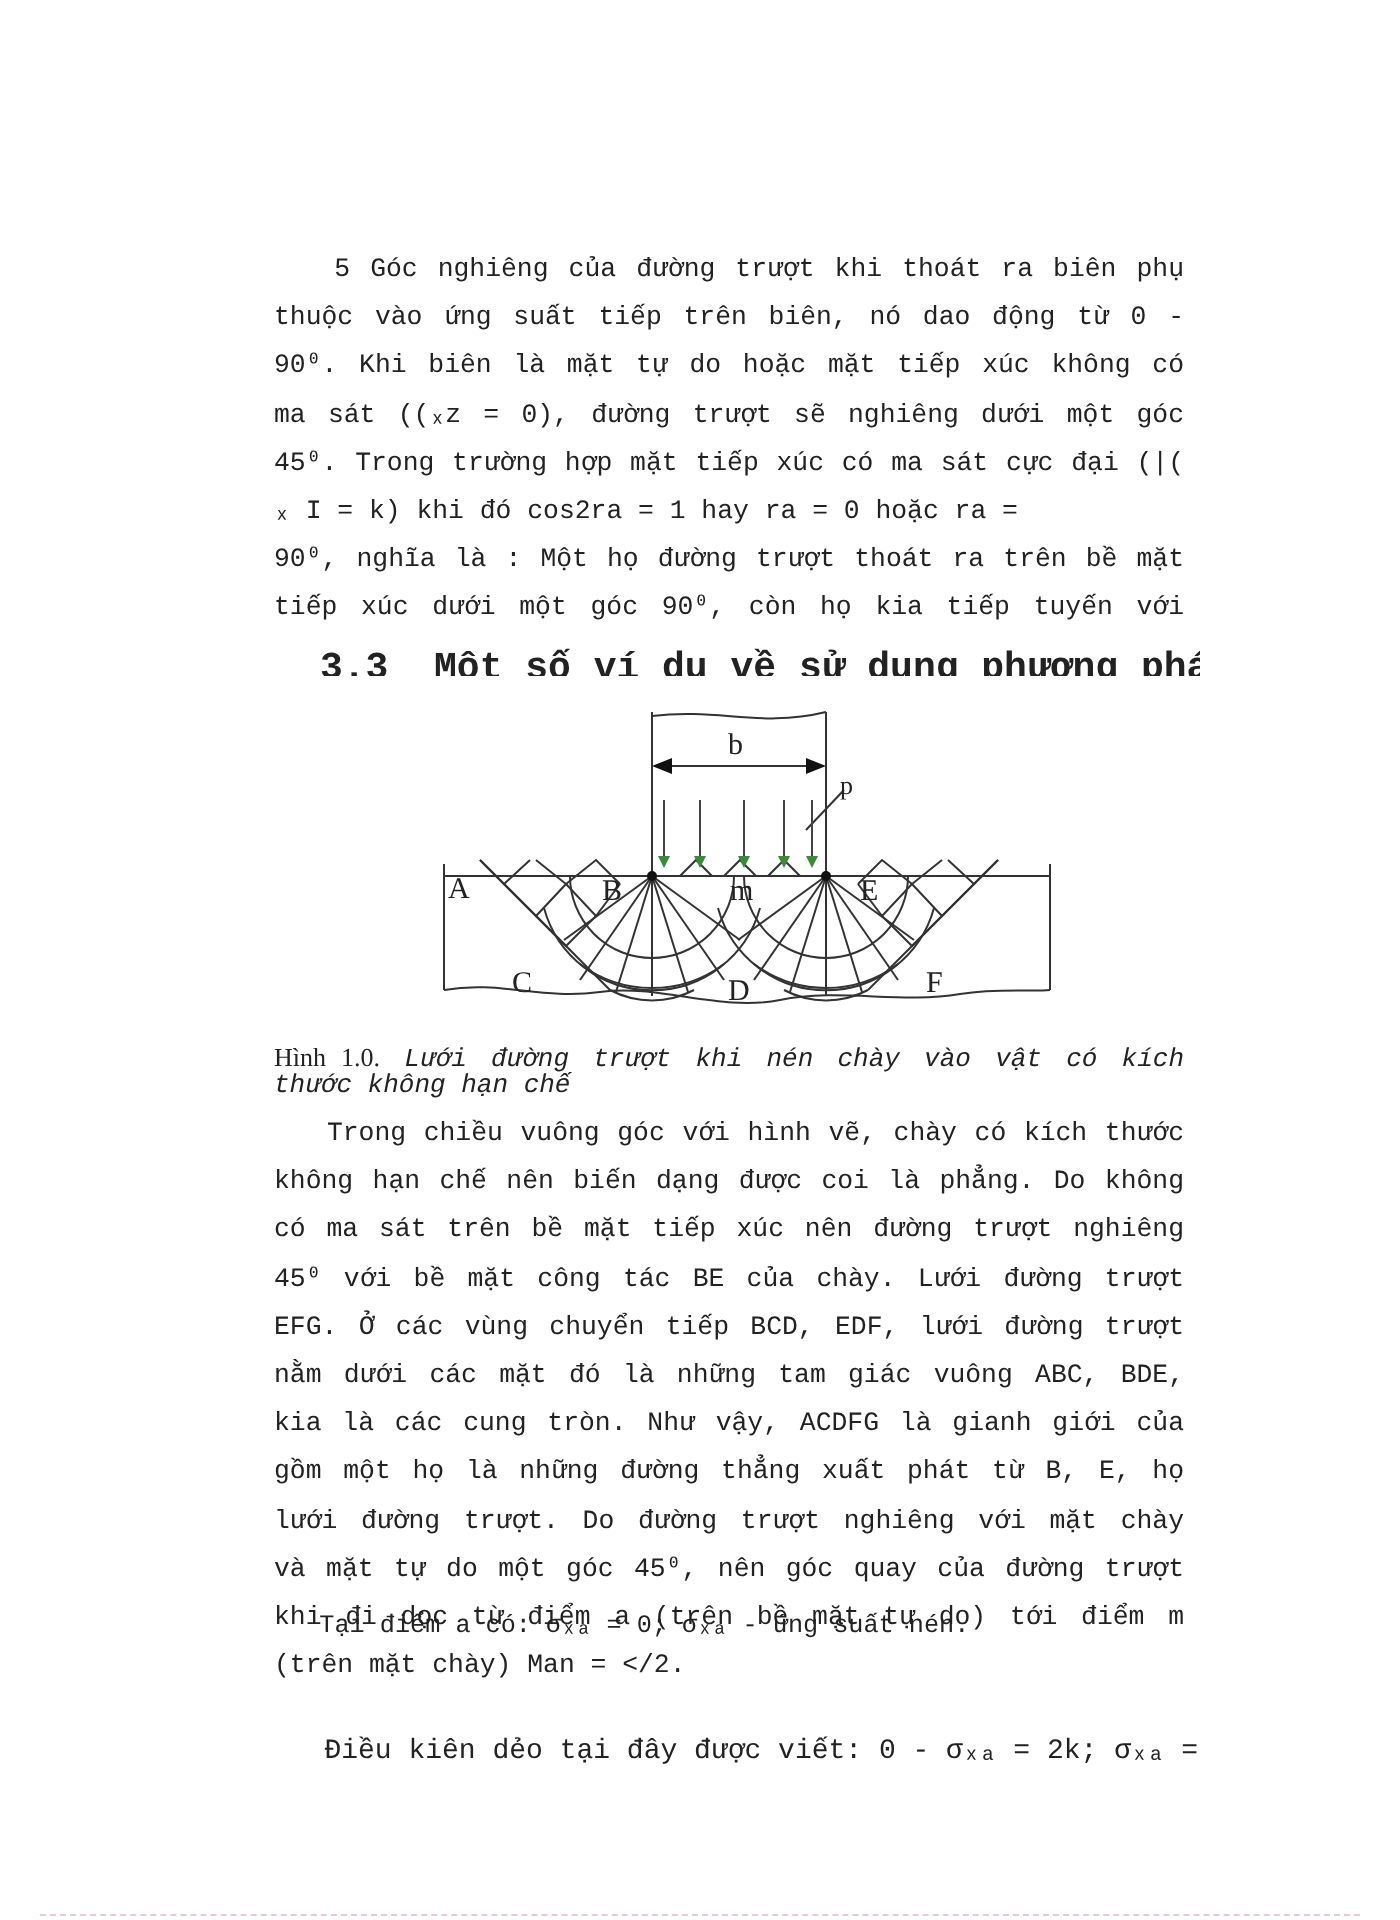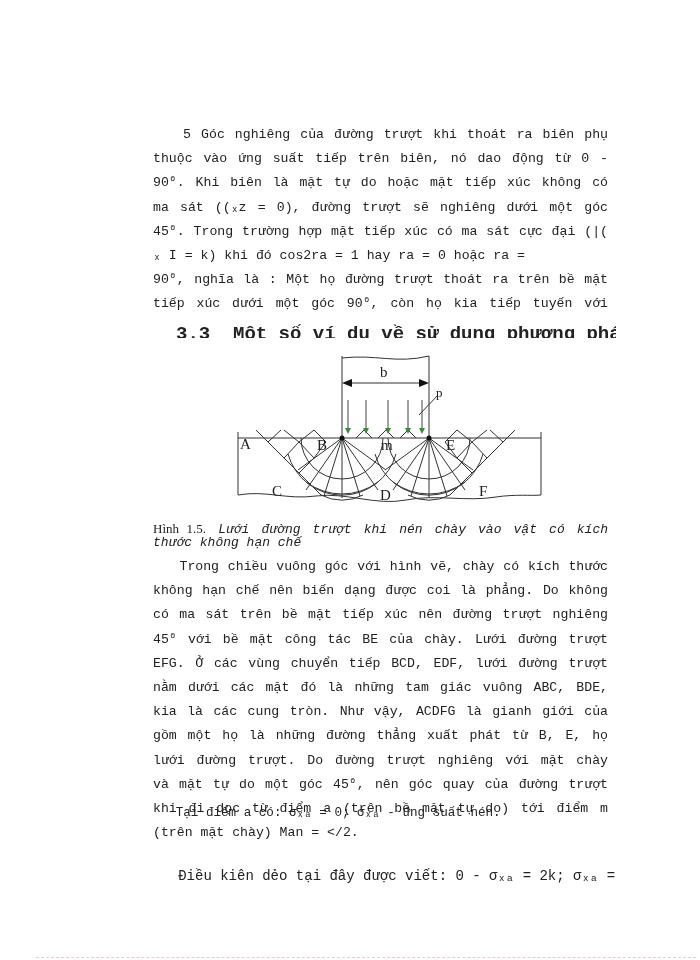--- a/index.html
+++ b/index.html
@@ -1,18 +1,18 @@
 <!DOCTYPE html>
 <html><head>
 <meta charset="utf-8">
 <style>
   html, body { margin:0; padding:0; background:#fff; }
   body { width:700px; height:960px; position:relative; overflow:hidden;
          font-family:"Liberation Mono", "DejaVu Sans Mono", monospace; color:#222; }
-  .page { position:absolute; left:16px; top:0; width:628px; height:960px; }
+  .page { position:absolute; left:0; top:0; width:628px; height:960px; }
   .para { position:absolute; left:137px; width:455px; font-size:13.2px; line-height:24.2px;
           text-align:justify; letter-spacing:0; }
   .line { display:block; white-space:pre; height:24.2px; text-align-last:justify; }
   .line.last { text-align-last:left; }
   .heading { position:absolute; left:160px; top:322px; width:440px; height:16px; overflow:hidden;
              font-weight:bold; font-size:19px; line-height:24px; white-space:pre; }
   .caption { position:absolute; left:137px; top:522px; width:455px; font-size:13px; line-height:13px; }
   .caption .lbl { font-family:"Liberation Serif", serif; font-style:normal; font-size:13px; }
   .caption .it { font-style:italic; }
   .figure { position:absolute; left:210px; top:350px; width:320px; height:160px; }
@@ -127,21 +127,21 @@
         <text x="220" y="100">E</text>
         <text x="46" y="146">C</text>
         <text x="154" y="150">D</text>
         <text x="253" y="146">F</text>
       </g>
     </svg>
   </div>
 
   <div class="caption">
     <div style="white-space:nowrap; text-align:justify; text-align-last:justify;">
-      <span class="lbl">Hình 1.5.</span>
+      <span class="lbl">Hình 1.0.</span>
       <span class="it">Lưới đường trượt khi nén chày vào vật có kích</span>
     </div>
     <div class="it">thước không hạn chế</div>
   </div>
 
   <div class="para" style="top:555px;">
     <span class="line">   Trong chiều vuông góc với hình vẽ, chày có kích thước</span>
     <span class="line">không hạn chế nên biến dạng được coi là phẳng. Do không</span>
     <span class="line">có ma sát trên bề mặt tiếp xúc nên đường trượt nghiêng</span>
     <span class="line">45⁰ với bề mặt công tác BE của chày. Lưới đường trượt</span>

